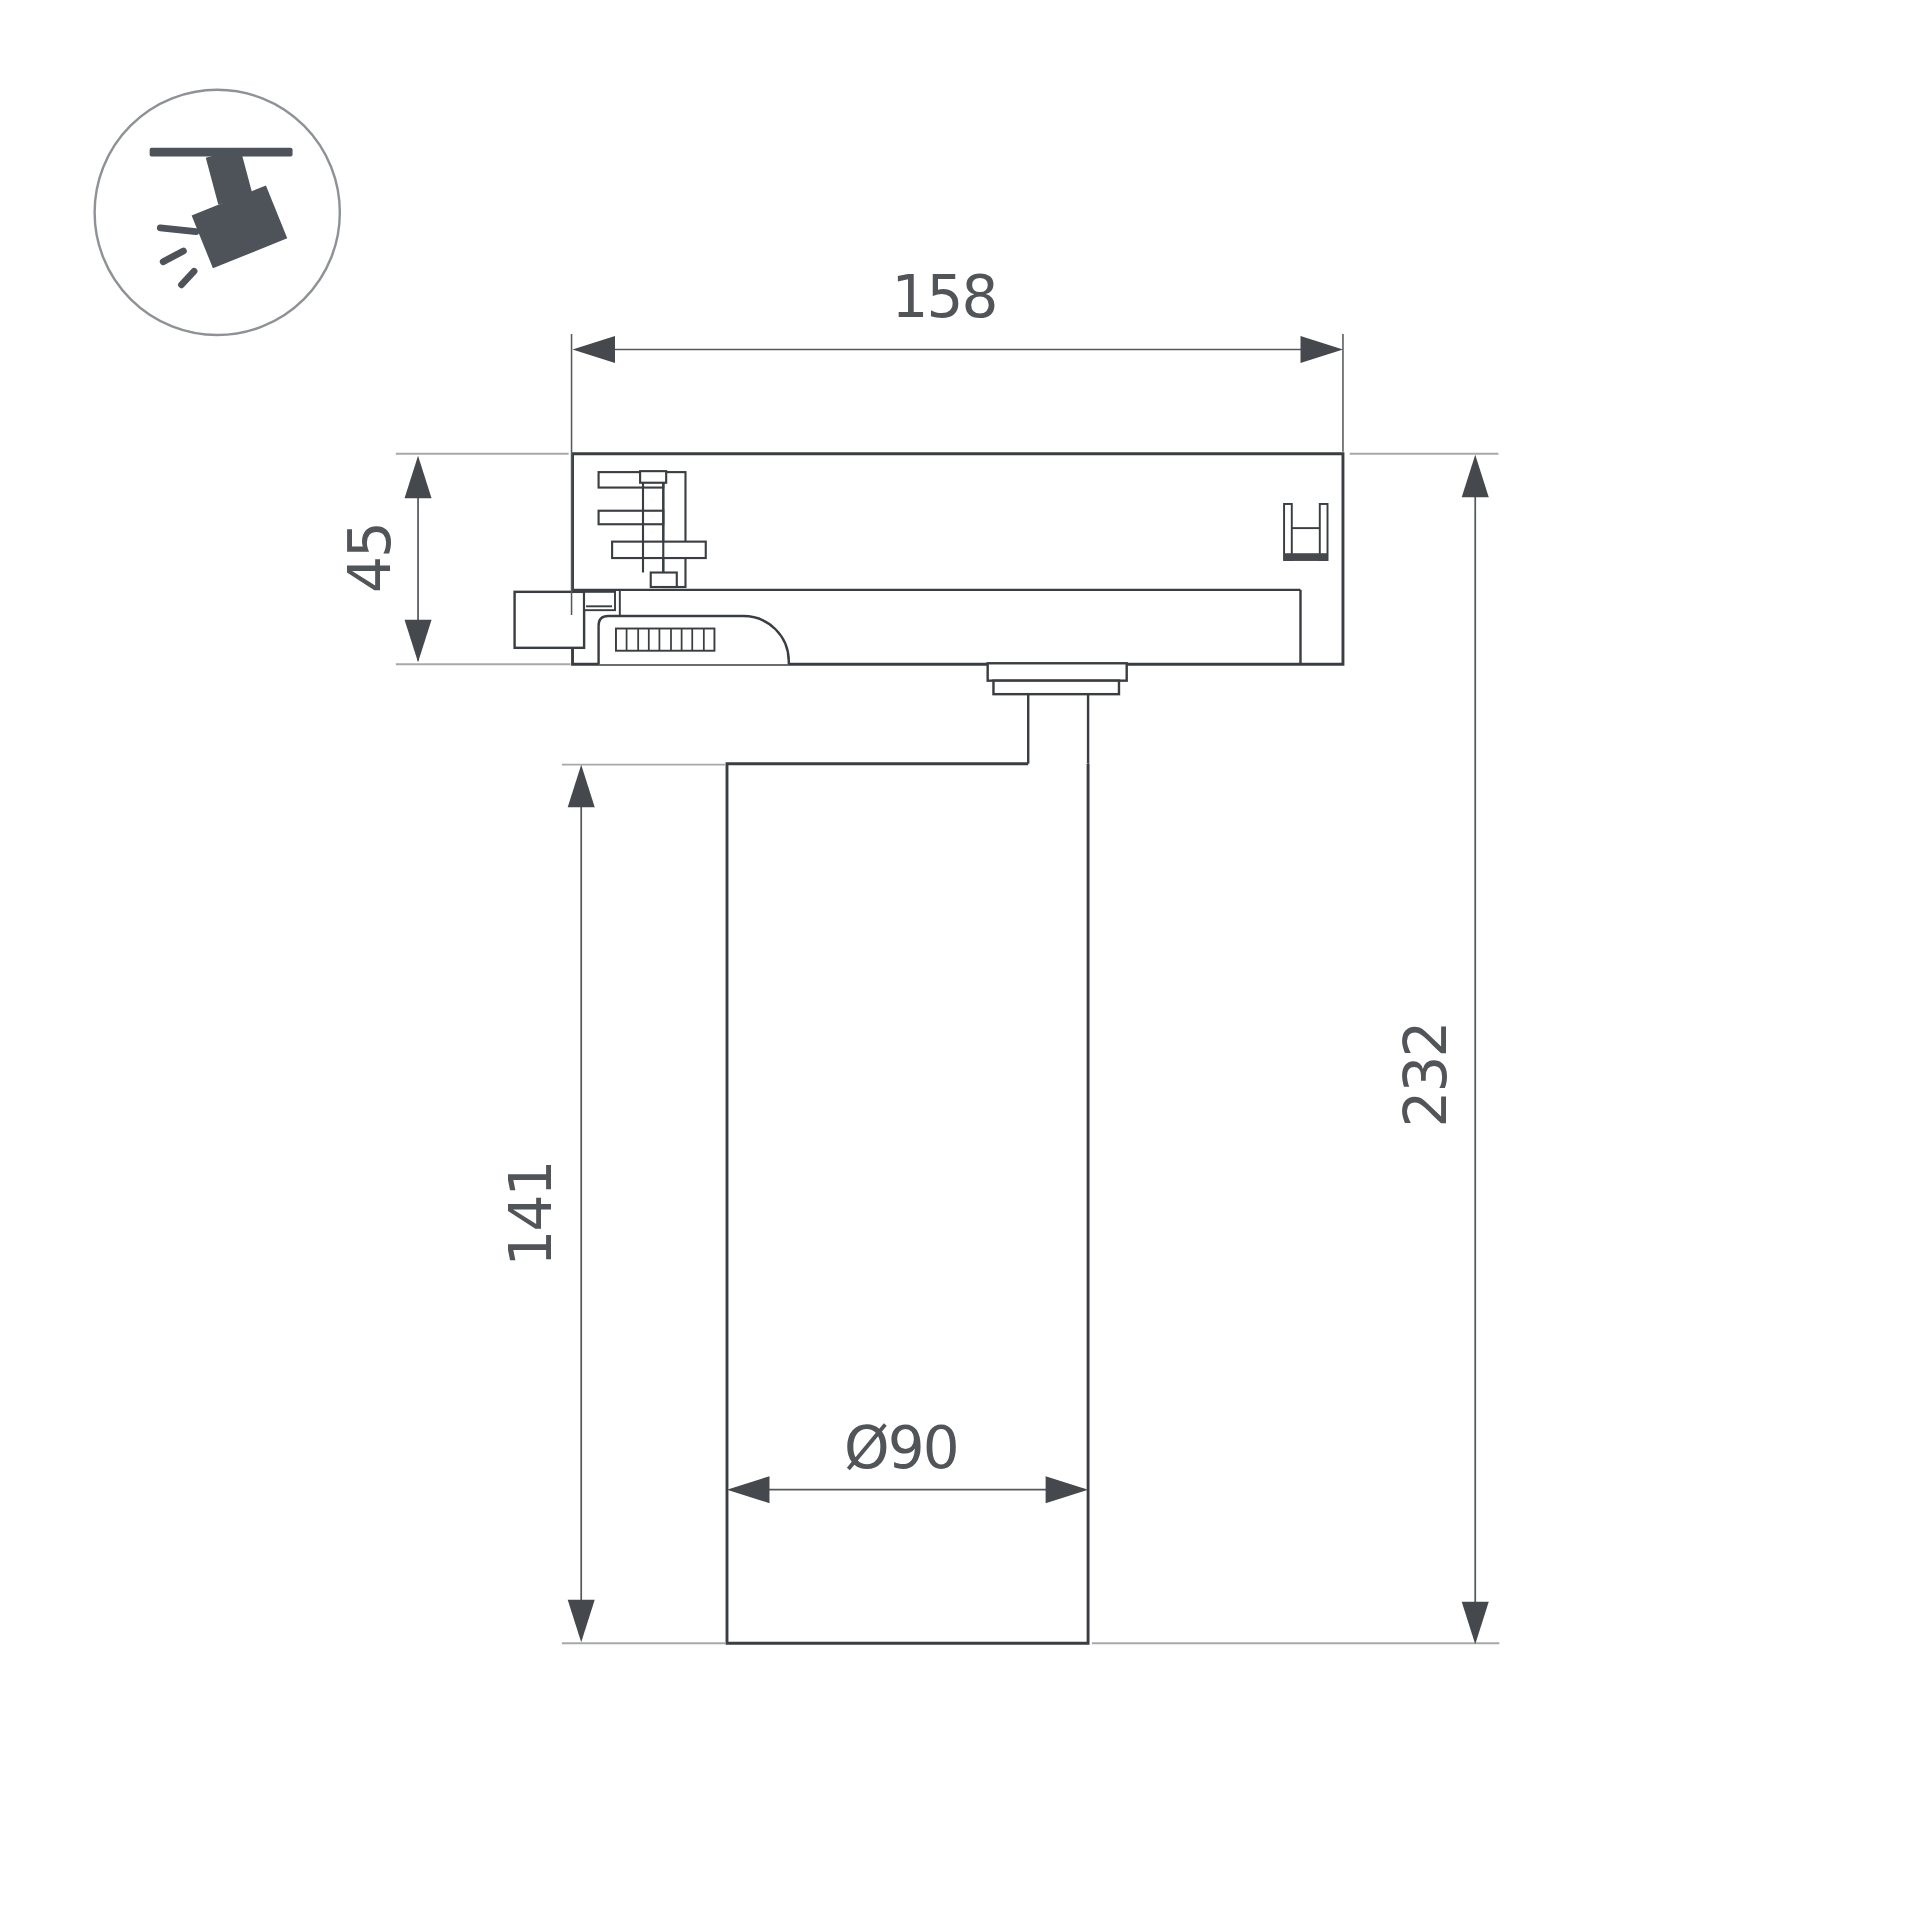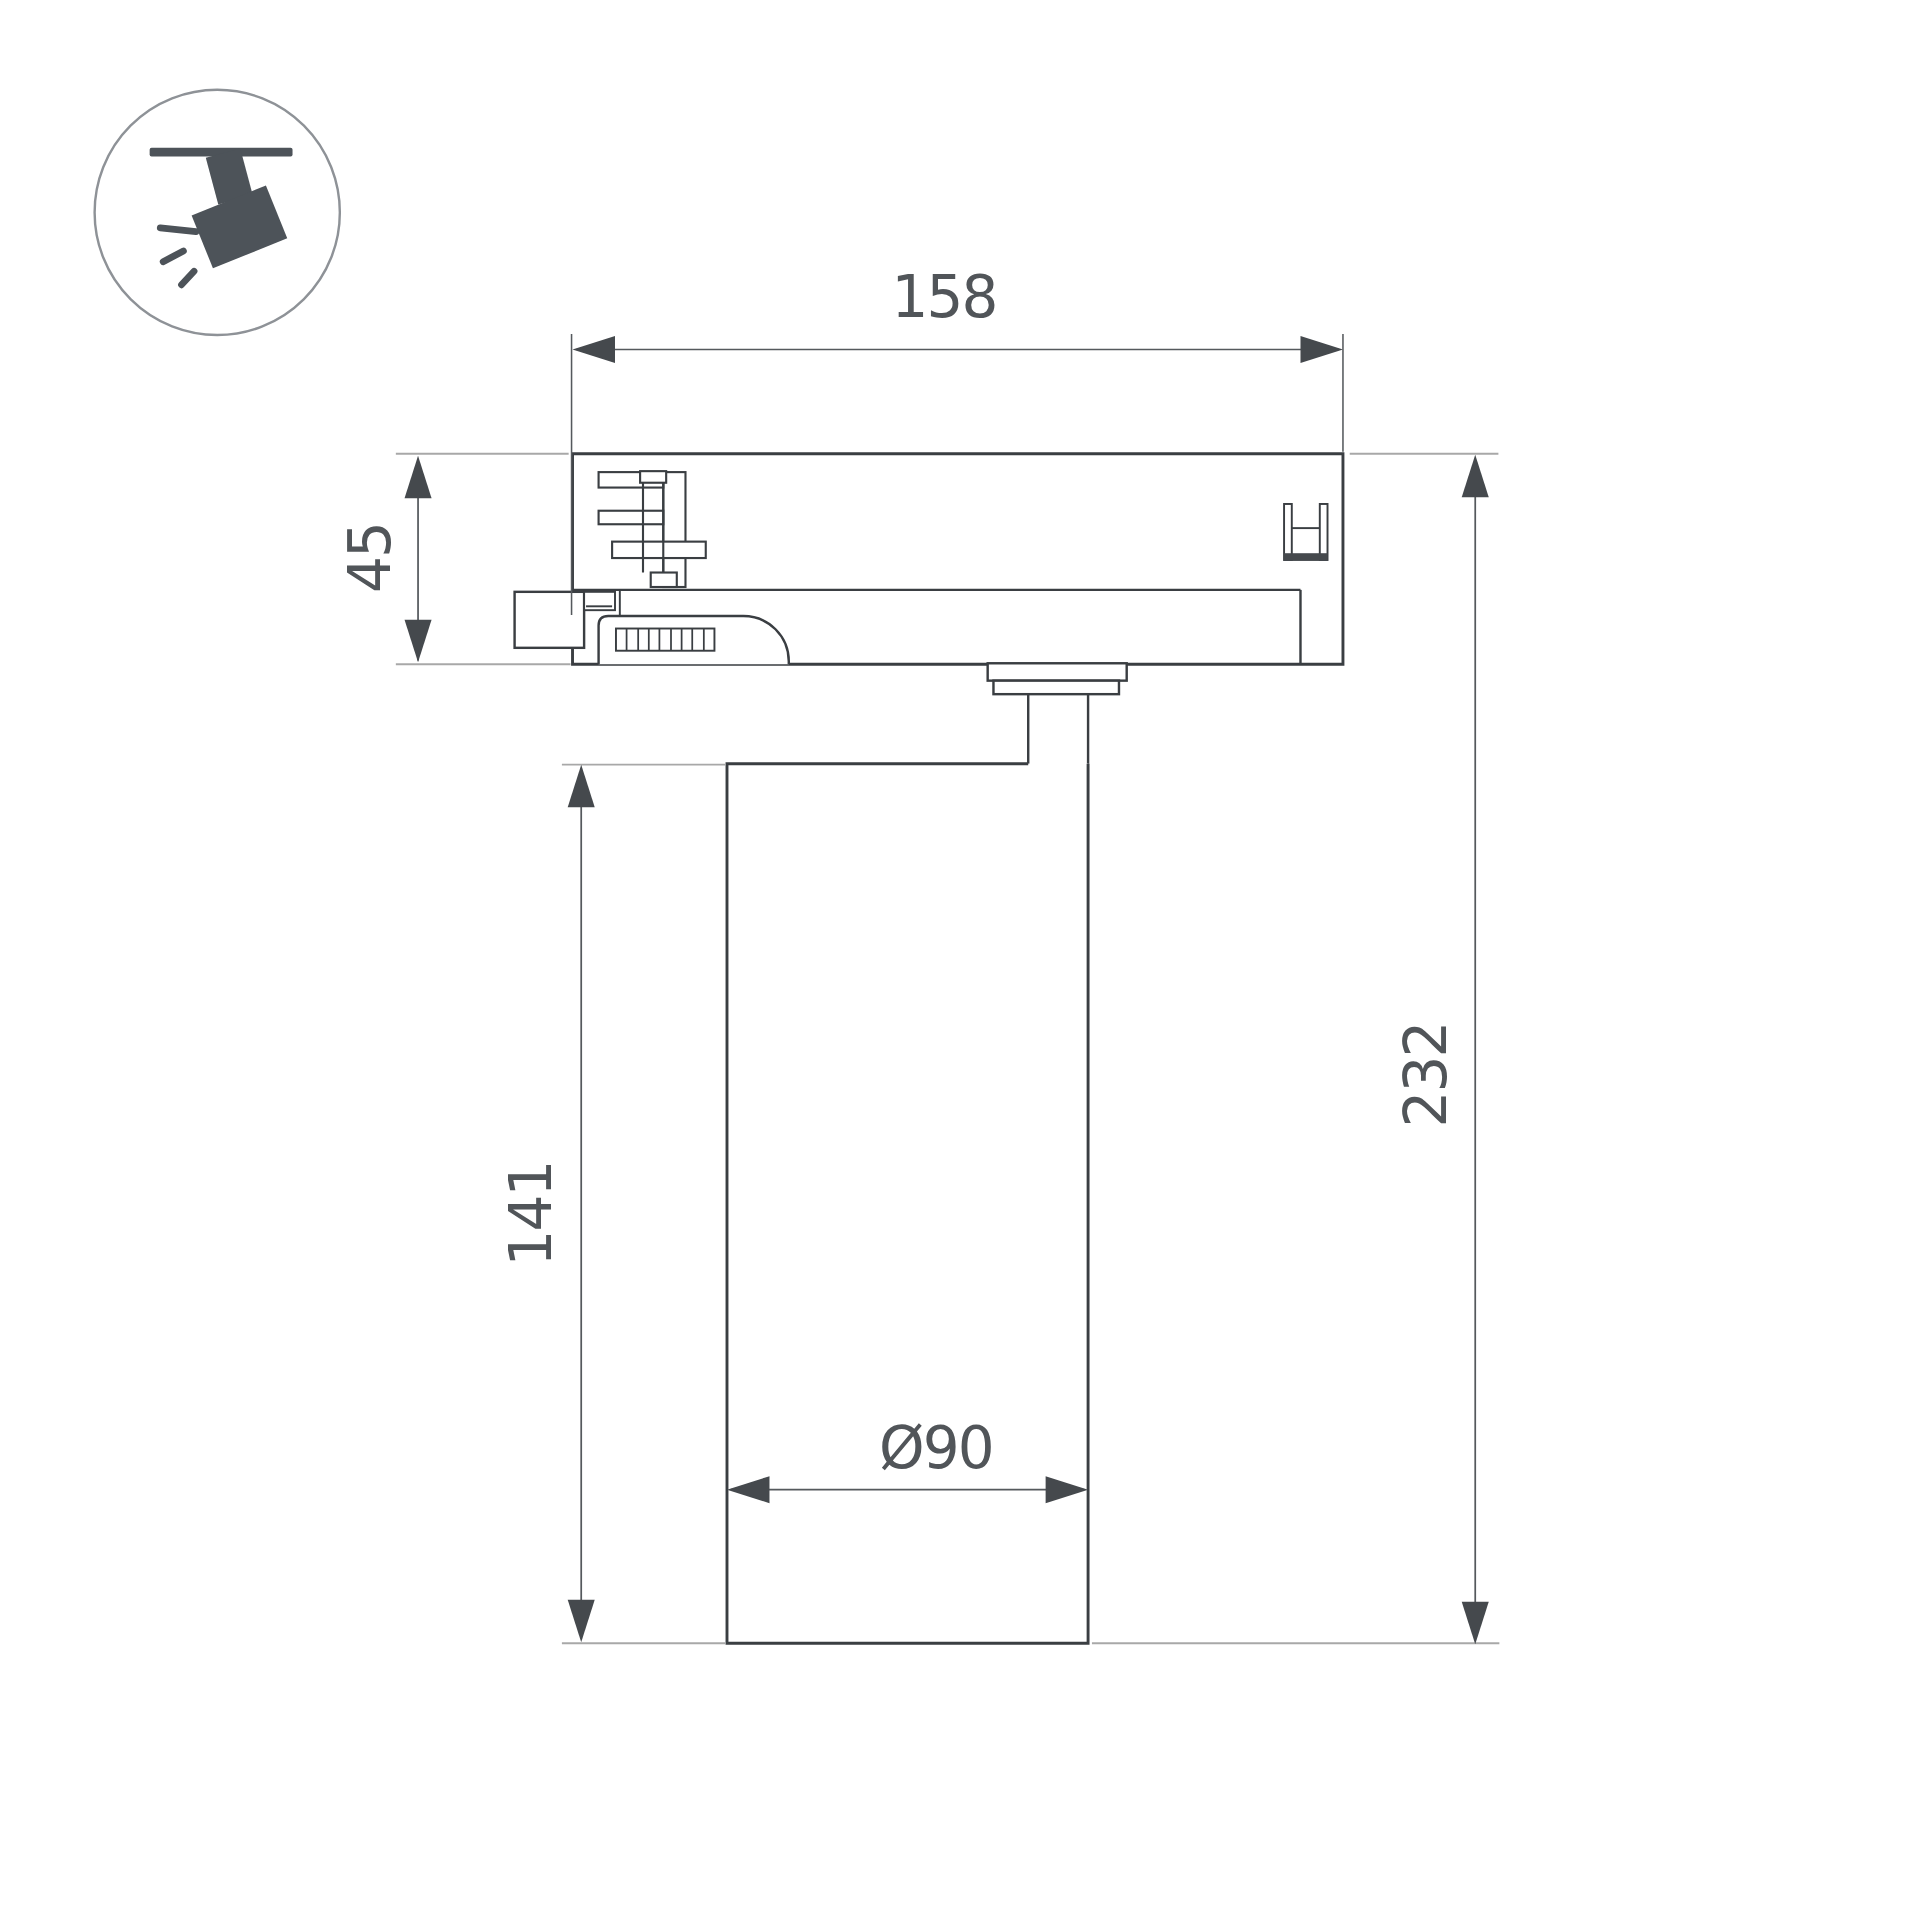--- a/index.html
+++ b/index.html
@@ -136,16 +136,16 @@
   </svg>
 
   <div class="dim-label" style="left:944px;top:297px;">158</div>
 
   <div class="dim-label vertical" style="left:370px;top:558px;">45</div>
 
   <div class="dim-label vertical" style="left:531px;top:1214px;">141</div>
 
   <div class="dim-label vertical" style="left:1426px;top:1075px;">232</div>
 
-  <div class="dim-label" style="left:936px;top:1448px;">Ø90</div>
+  <div class="dim-label" style="left:901px;top:1448px;">Ø90</div>
 
 </div>
 
 
 </body></html>

